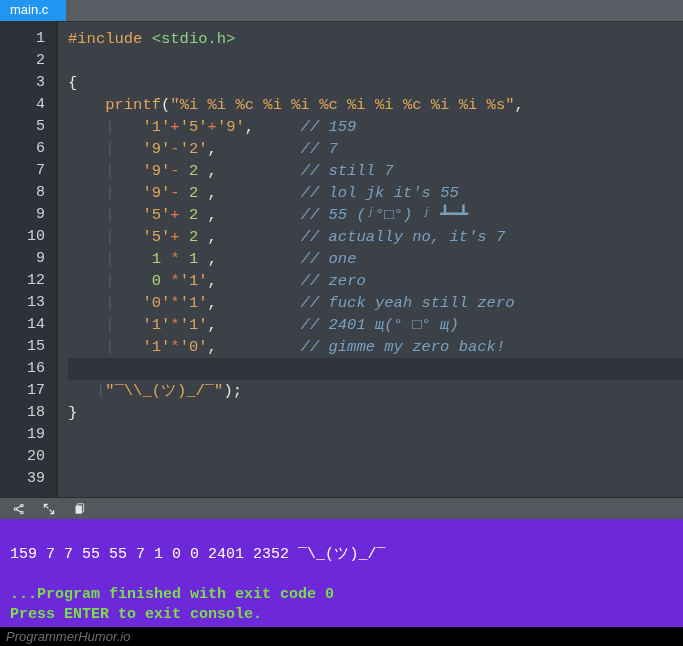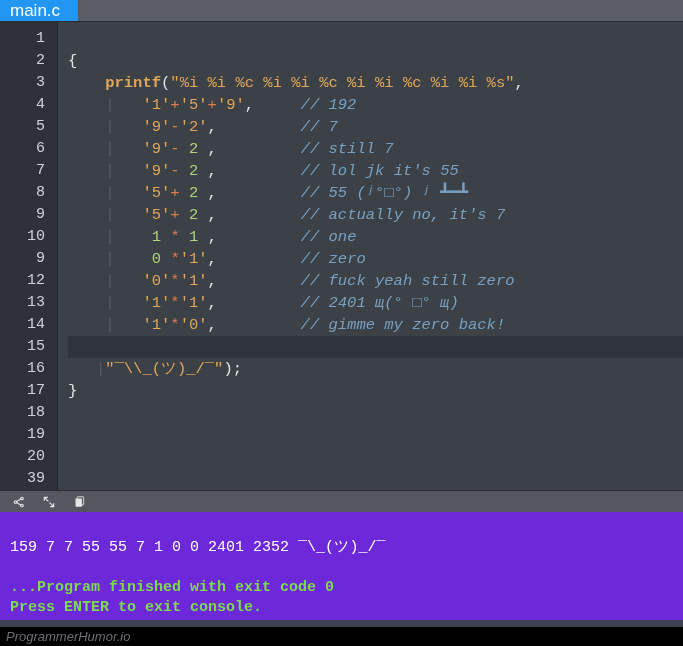--- a/index.html
+++ b/index.html
@@ -22,24 +22,23 @@
     height: 22px;
     background: #5a5d64;
     border-bottom: 1px solid #2b2e33;
     display: flex;
     align-items: stretch;
   }
   .tab {
     background: #2196f3;
     color: #fff;
     padding: 2px 18px 2px 10px;
-    font-size: 17px;
+    font-size: 13px;
     font-family: sans-serif;
     display: flex;
-    align-items: center;
   }
   .editor {
     flex: 1;
     display: flex;
     overflow: hidden;
     background: #3b4147;
   }
   .gutter {
     width: 58px;
     background: #2e3238;
@@ -73,21 +72,21 @@
     left: 0; right: 0;
     height: 22px;
     z-index: 0;
   }
   .code-row > span { position: relative; z-index: 1; }
   .tok-pp     { color: #e2a659; }
   .tok-inc    { color: #8fd187; }
   .tok-kw     { color: #7ec2e8; font-weight: bold;}
   .tok-ident  { color: #e6e6e6; }
   .tok-punc   { color: #e6e6e6; }
-  .tok-call   { color: #e2a659; font-weight: bold;}
+  .tok-call   { color: #e2a659; font-weight: normal;}
   .tok-str    { color: #e2a659; }
   .tok-char   { color: #e2a659; }
   .tok-num    { color: #b2d478; }
   .tok-op     { color: #e07b48; }
   .tok-cmt    { color: #79a0c1; font-style: italic; }
   .guide      { color: #575c63; }
   .tok-ret    { color: #f5a04b; }
 
   .term-toolbar {
     height: 22px;
@@ -110,21 +109,20 @@
     white-space: pre;
   }
   .term-green { color: #7bdc4c; font-weight: bold; }
   .watermark {
     padding: 2px 6px;
     color: #6b6f74;
     font-family: sans-serif;
     font-style: italic;
     font-size: 13px;
     background: #000;
-    margin-top: 7px;
   }
 </style>
 </head>
 <body>
 
 <div class="window">
 
   <div class="tab-strip">
     <div class="tab">
       <span>main.c</span>
@@ -149,24 +147,25 @@
         <div class="lineno">14</div>
         <div class="lineno">15</div>
         <div class="lineno">16</div>
         <div class="lineno">17</div>
         <div class="lineno">18</div>
         <div class="lineno">19</div>
         <div class="lineno">20</div>
         <div class="lineno">39</div>
       </div>
     <div class="code" id="code">
+        <div class="code-row"><span><span class="tok-pp">#include </span><span class="tok-inc">&lt;stdio.h&gt;</span></span></div>
         <div class="code-row"><span></span></div>
         <div class="code-row"><span><span class="tok-punc">{</span></span></div>
         <div class="code-row"><span>    <span class="tok-call">printf</span><span class="tok-punc">(</span><span class="tok-str">"%i %i %c %i %i %c %i %i %c %i %i %s"</span><span class="tok-punc">,</span></span></div>
-        <div class="code-row"><span>    <span class="guide">|</span>   <span class="tok-char">'1'</span><span class="tok-op">+</span><span class="tok-char">'5'</span><span class="tok-op">+</span><span class="tok-char">'9'</span><span class="tok-punc">,</span>     <span class="tok-cmt">// 192</span></span></div>
+        <div class="code-row"><span>    <span class="guide">|</span>   <span class="tok-char">'1'</span><span class="tok-op">+</span><span class="tok-char">'5'</span><span class="tok-op">+</span><span class="tok-char">'9'</span><span class="tok-punc">,</span>     <span class="tok-cmt">// 159</span></span></div>
         <div class="code-row"><span>    <span class="guide">|</span>   <span class="tok-char">'9'</span><span class="tok-op">-</span><span class="tok-char">'2'</span><span class="tok-punc">,</span>         <span class="tok-cmt">// 7</span></span></div>
         <div class="code-row"><span>    <span class="guide">|</span>   <span class="tok-char">'9'</span><span class="tok-op">-</span> <span class="tok-num">2</span> <span class="tok-punc">,</span>         <span class="tok-cmt">// still 7</span></span></div>
         <div class="code-row"><span>    <span class="guide">|</span>   <span class="tok-char">'9'</span><span class="tok-op">-</span> <span class="tok-num">2</span> <span class="tok-punc">,</span>         <span class="tok-cmt">// lol jk it's 55</span></span></div>
         <div class="code-row"><span>    <span class="guide">|</span>   <span class="tok-char">'5'</span><span class="tok-op">+</span> <span class="tok-num">2</span> <span class="tok-punc">,</span>         <span class="tok-cmt">// 55 (ʲ°□°) ʲ ┻━┻</span></span></div>
         <div class="code-row"><span>    <span class="guide">|</span>   <span class="tok-char">'5'</span><span class="tok-op">+</span> <span class="tok-num">2</span> <span class="tok-punc">,</span>         <span class="tok-cmt">// actually no, it's 7</span></span></div>
         <div class="code-row"><span>    <span class="guide">|</span>    <span class="tok-num">1</span> <span class="tok-op">*</span> <span class="tok-num">1</span> <span class="tok-punc">,</span>         <span class="tok-cmt">// one</span></span></div>
         <div class="code-row"><span>    <span class="guide">|</span>    <span class="tok-num">0</span> <span class="tok-op">*</span><span class="tok-char">'1'</span><span class="tok-punc">,</span>         <span class="tok-cmt">// zero</span></span></div>
         <div class="code-row"><span>    <span class="guide">|</span>   <span class="tok-char">'0'</span><span class="tok-op">*</span><span class="tok-char">'1'</span><span class="tok-punc">,</span>         <span class="tok-cmt">// fuck yeah still zero</span></span></div>
         <div class="code-row"><span>    <span class="guide">|</span>   <span class="tok-char">'1'</span><span class="tok-op">*</span><span class="tok-char">'1'</span><span class="tok-punc">,</span>         <span class="tok-cmt">// 2401 щ(° □° щ)</span></span></div>
         <div class="code-row"><span>    <span class="guide">|</span>   <span class="tok-char">'1'</span><span class="tok-op">*</span><span class="tok-char">'0'</span><span class="tok-punc">,</span>         <span class="tok-cmt">// gimme my zero back!</span></span></div>

